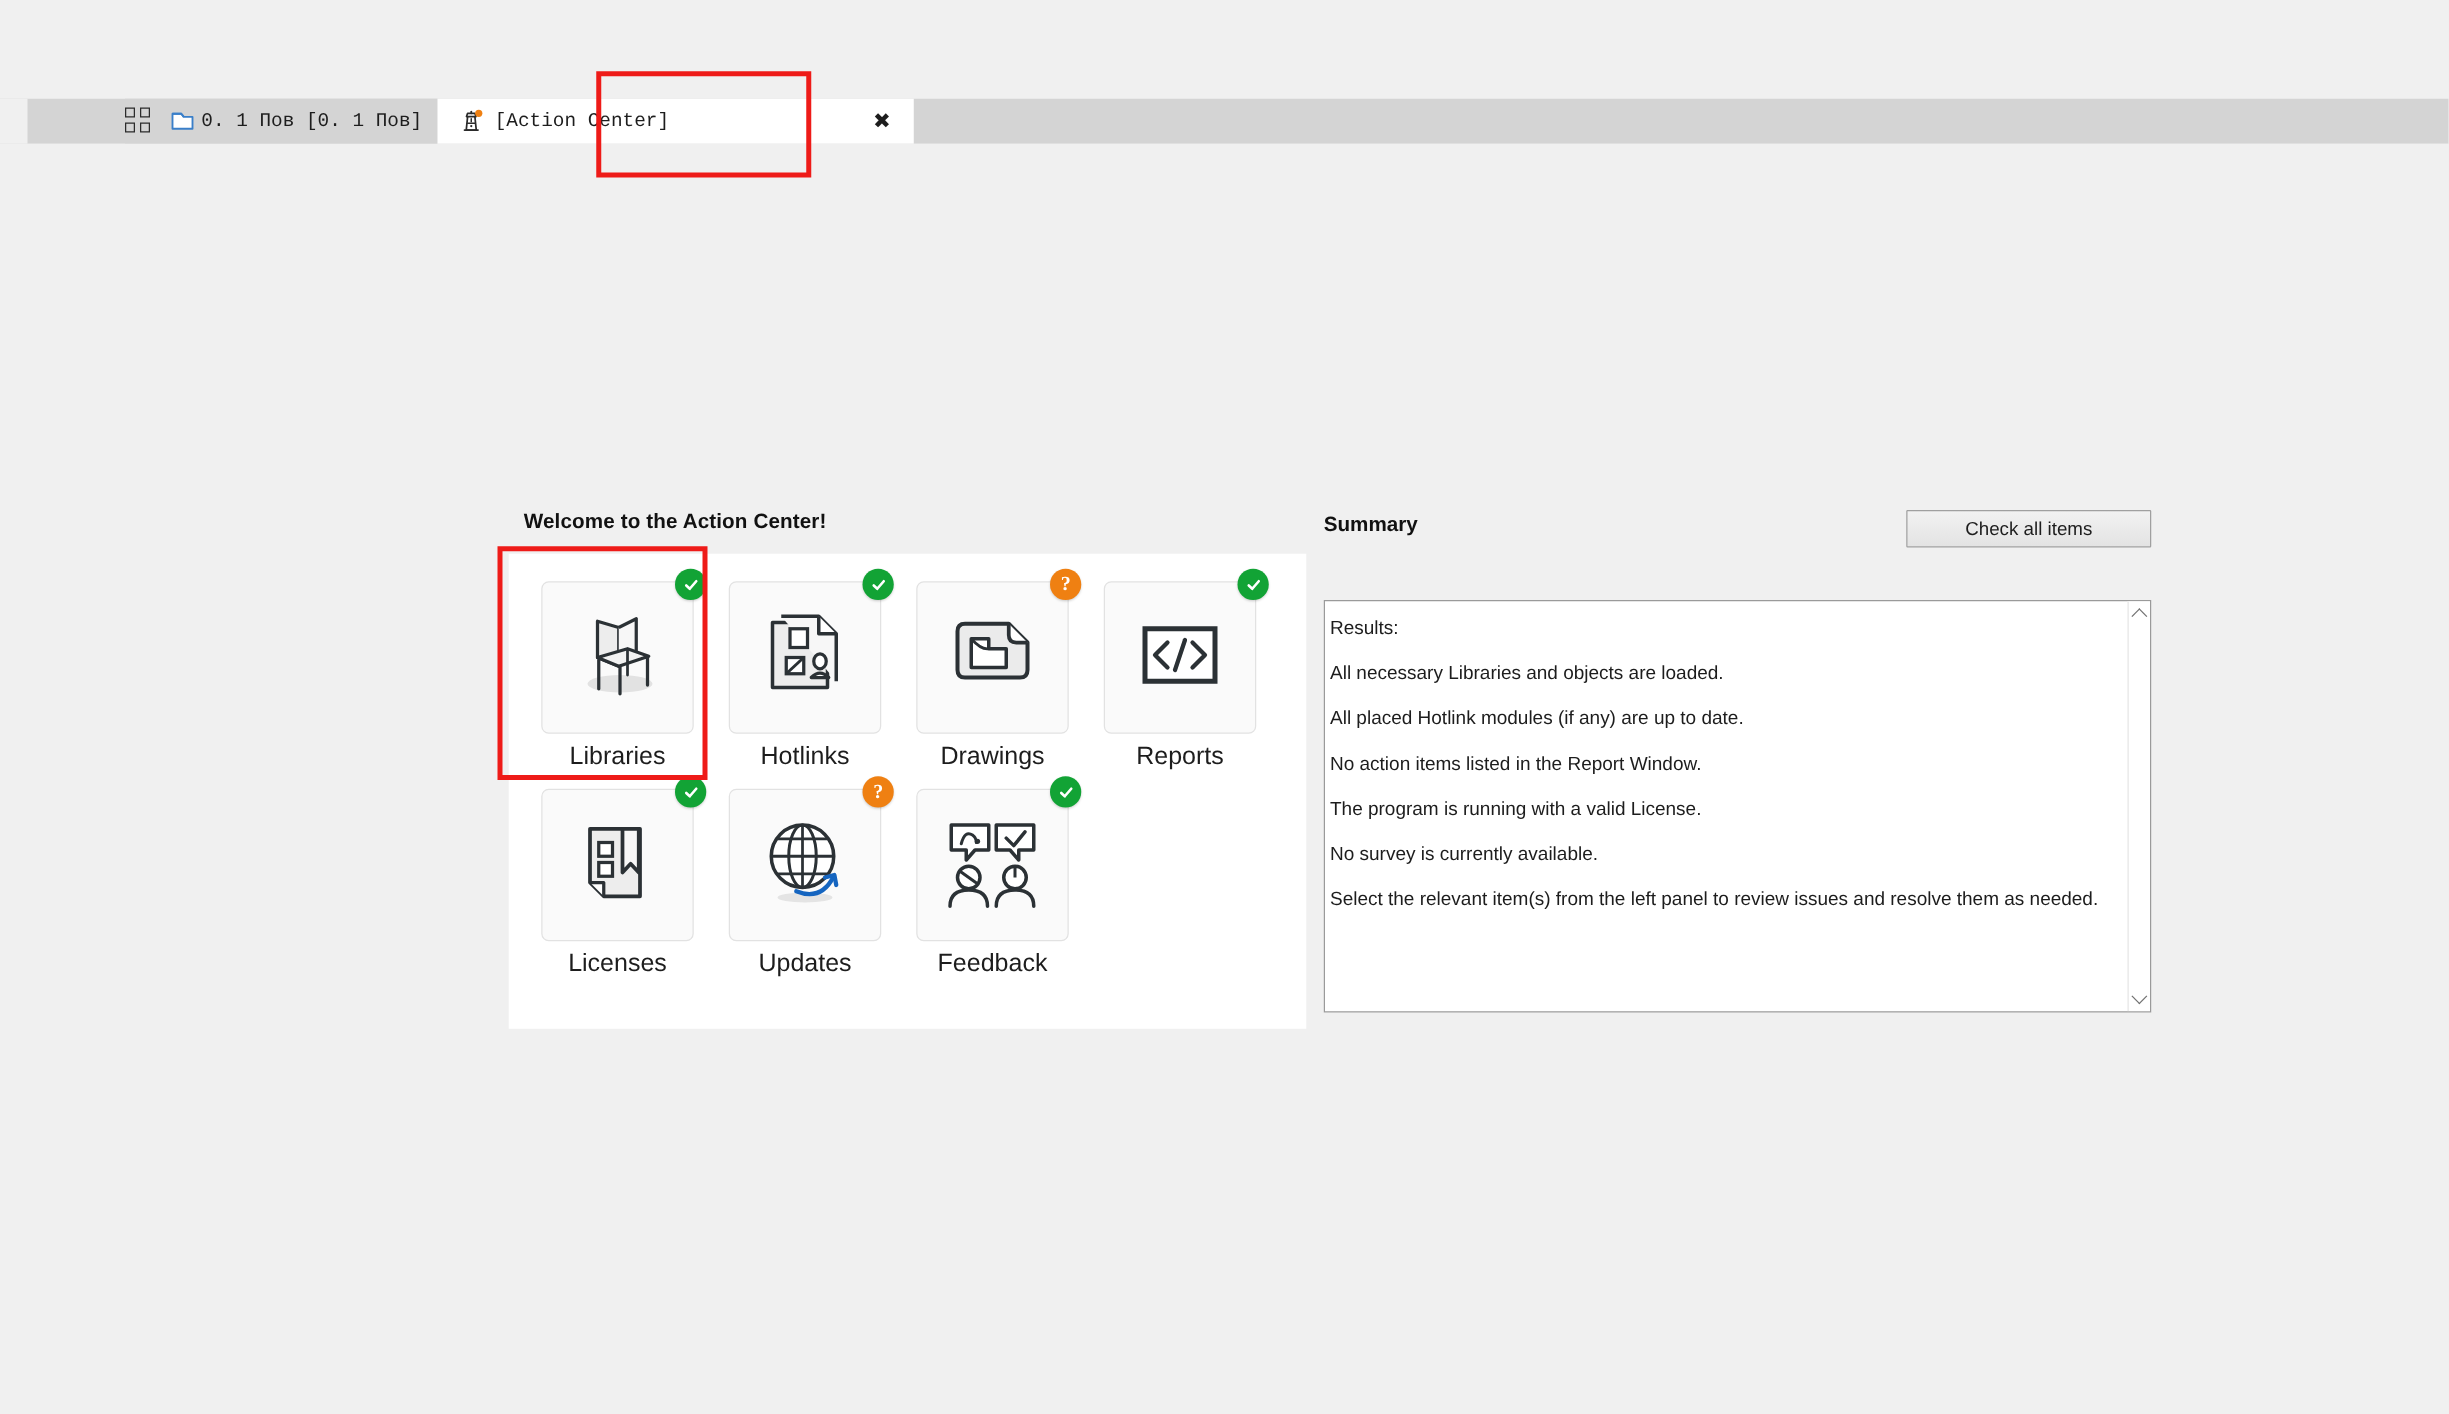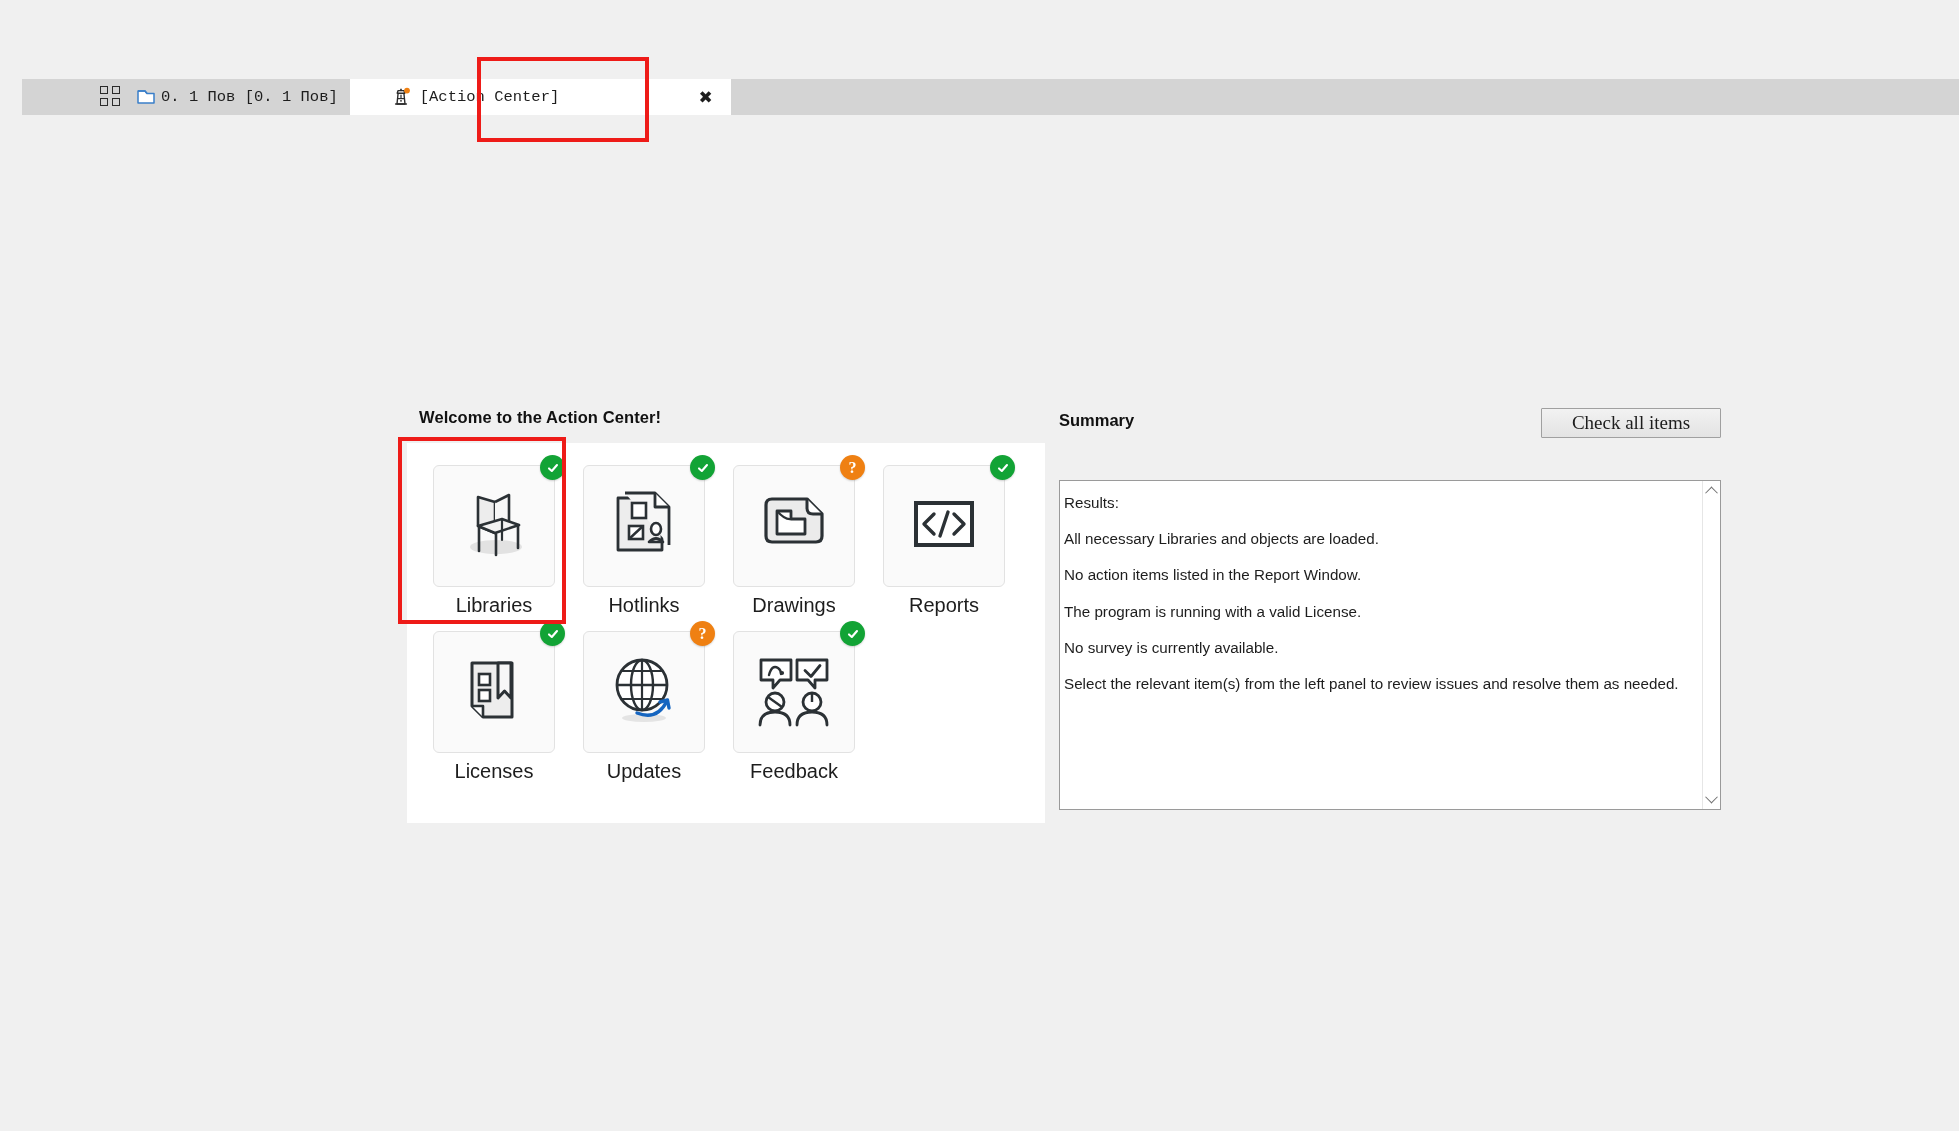--- a/index.html
+++ b/index.html
@@ -53,21 +53,21 @@
   }
   .tab-inactive {
     background: #d4d4d4;
     margin-left: 78px;
     padding-left: 0;
   }
   .tab-active {
     background: #ffffff;
     width: 381px;
     box-sizing: border-box;
-    padding-left: 40px;
+    padding-left: 16px;
     position: relative;
   }
   .grid-icon {
     display: inline-block;
     width: 22px;
     height: 22px;
     position: relative;
     margin-right: 14px;
     flex: 0 0 auto;
   }
@@ -234,27 +234,27 @@
     justify-content: space-between;
     height: 38px;
   }
   .summary-title {
     font-size: 16.5px;
     font-weight: bold;
     color: #111;
     padding-top: 3px;
   }
   .btn-check {
-    width: 180px;
+    width: 196px;
     height: 30px;
     background: linear-gradient(#f2f2f2, #e3e3e3);
     border: 1px solid #a0a0a0;
-    font-size: 19px;
+    font-size: 15px;
     color: #1d1d1d;
-    font-family: Liberation Serif, serif;
+    font-family: Liberation Sans, sans-serif;
     cursor: pointer;
     border-radius: 1px;
   }
   .results-box {
     margin-top: 34px;
     position: relative;
     width: 662px;
     height: 330px;
     background: #ffffff;
     border: 1px solid #9a9a9a;
@@ -509,20 +509,21 @@
     <div class="right-panel">
       <div class="right-head">
         <span class="summary-title">Summary</span>
         <button class="btn-check">Check all items</button>
       </div>
 
       <div class="results-box">
         <div class="results-inner">
           <div class="results-line">Results:</div>
           <div class="results-line">All necessary Libraries and objects are loaded.</div>
+          <div class="results-line">All placed Hotlink modules (if any) are up to date.</div>
           <div class="results-line">No action items listed in the Report Window.</div>
           <div class="results-line">The program is running with a valid License.</div>
           <div class="results-line">No survey is currently available.</div>
           <div class="results-line">Select the relevant item(s) from the left panel to review issues and resolve them as needed.</div>
         </div>
         <div class="scrollbar">
           <div class="sb-arrow sb-up">
               <div class="sb-chev"></div>
             </div>
           <div class="sb-arrow sb-down">

